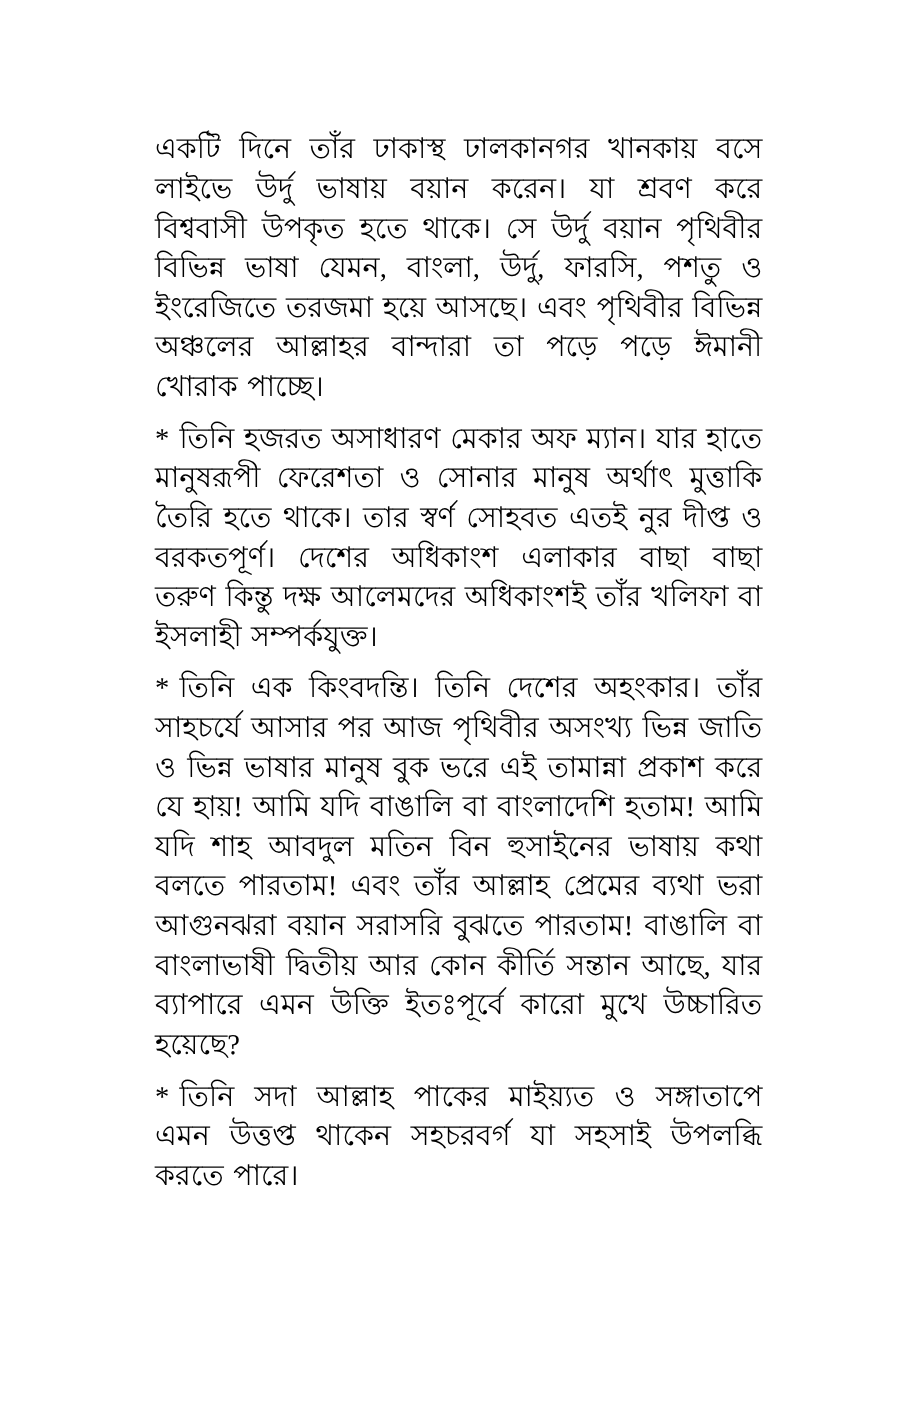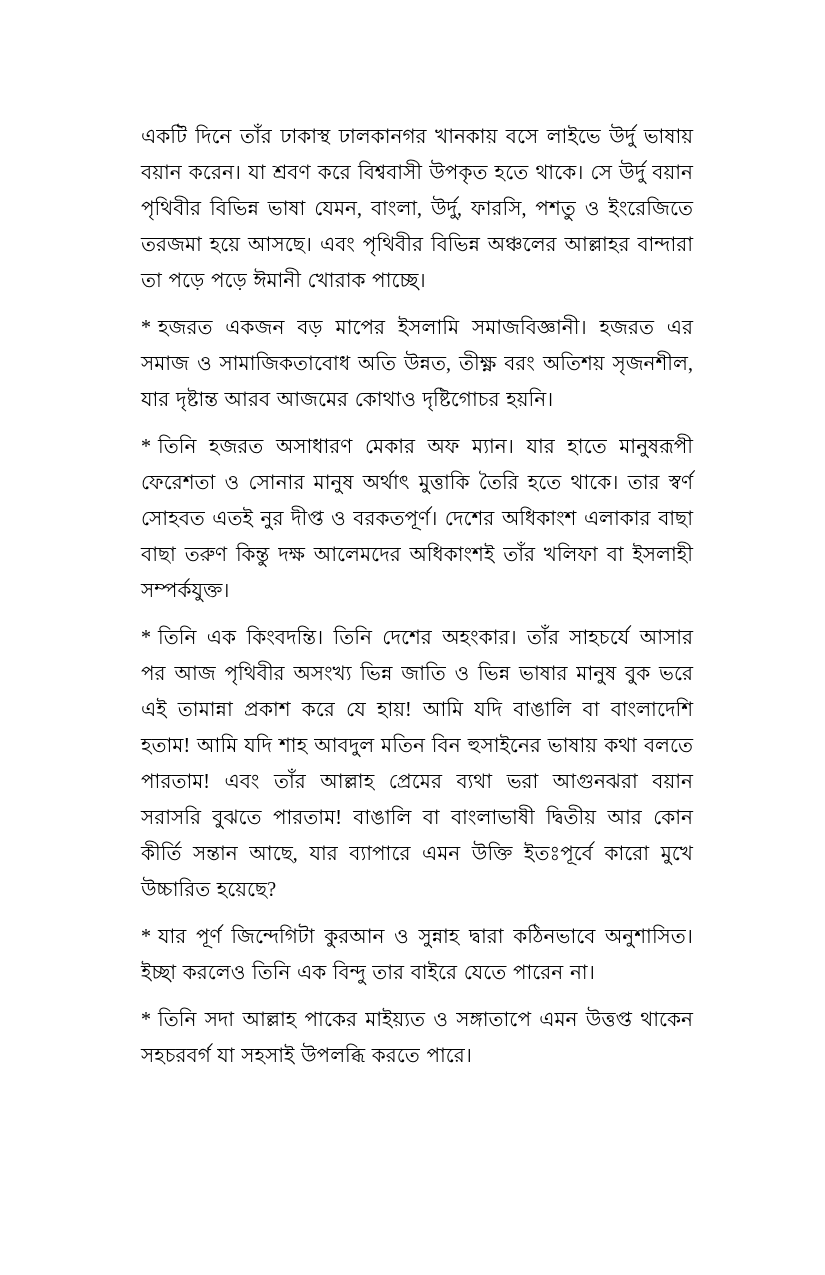--- a/index.html
+++ b/index.html
@@ -17,21 +17,21 @@
     color: #000000;
   }
   .text-column {
     position: absolute;
     left: 141px;
     top: 118px;
     width: 552px;
   }
   .para {
     margin: 0 0 11px 0;
-    font-size: 20px;
+    font-size: 26px;
     line-height: 36px;
     text-align: justify;
     color: #000000;
     word-spacing: 0.08em;
   }
   .para:last-child {
     margin-bottom: 0;
   }
   .marker:not(:empty) {
     margin-right: 0.35em;
@@ -40,35 +40,29 @@
 </head>
 <body>
 
 <div class="page">
   <div class="text-column">
 
     <p class="para">
       <span class="marker"></span><span>একটি দিনে তাঁর ঢাকাস্থ ঢালকানগর খানকায় বসে লাইভে উর্দু ভাষায় বয়ান করেন। যা শ্রবণ করে বিশ্ববাসী উপকৃত হতে থাকে। সে উর্দু বয়ান পৃথিবীর বিভিন্ন ভাষা যেমন, বাংলা, উর্দু, ফারসি, পশতু ও ইংরেজিতে তরজমা হয়ে আসছে। এবং পৃথিবীর বিভিন্ন অঞ্চলের আল্লাহর বান্দারা তা পড়ে পড়ে ঈমানী খোরাক পাচ্ছে।</span>
     </p>
 
-    <p class="para">
-      <span class="marker">*</span><span>হজরত একজন বড় মাপের ইসলামি সমাজবিজ্ঞানী। হজরত এর সমাজ ও সামাজিকতাবোধ অতি উন্নত, তীক্ষ্ণ বরং অতিশয় সৃজনশীল, যার দৃষ্টান্ত আরব আজমের কোথাও দৃষ্টিগোচর হয়নি।</span>
-    </p>
 
     <p class="para">
       <span class="marker">*</span><span>তিনি হজরত অসাধারণ মেকার অফ ম্যান। যার হাতে মানুষরূপী ফেরেশতা ও সোনার মানুষ অর্থাৎ মুত্তাকি তৈরি হতে থাকে। তার স্বর্ণ সোহবত এতই নুর দীপ্ত ও বরকতপূর্ণ। দেশের অধিকাংশ এলাকার বাছা বাছা তরুণ কিন্তু দক্ষ আলেমদের অধিকাংশই তাঁর খলিফা বা ইসলাহী সম্পর্কযুক্ত।</span>
     </p>
 
     <p class="para">
       <span class="marker">*</span><span>তিনি এক কিংবদন্তি। তিনি দেশের অহংকার। তাঁর সাহচর্যে আসার পর আজ পৃথিবীর অসংখ্য ভিন্ন জাতি ও ভিন্ন ভাষার মানুষ বুক ভরে এই তামান্না প্রকাশ করে যে হায়! আমি যদি বাঙালি বা বাংলাদেশি হতাম! আমি যদি শাহ আবদুল মতিন বিন হুসাইনের ভাষায় কথা বলতে পারতাম! এবং তাঁর আল্লাহ প্রেমের ব্যথা ভরা আগুনঝরা বয়ান সরাসরি বুঝতে পারতাম! বাঙালি বা বাংলাভাষী দ্বিতীয় আর কোন কীর্তি সন্তান আছে, যার ব্যাপারে এমন উক্তি ইতঃপূর্বে কারো মুখে উচ্চারিত হয়েছে?</span>
     </p>
 
-    <p class="para">
-      <span class="marker">*</span><span>যার পূর্ণ জিন্দেগিটা কুরআন ও সুন্নাহ দ্বারা কঠিনভাবে অনুশাসিত। ইচ্ছা করলেও তিনি এক বিন্দু তার বাইরে যেতে পারেন না।</span>
-    </p>
 
     <p class="para">
       <span class="marker">*</span><span>তিনি সদা আল্লাহ পাকের মাইয়্যত ও সঙ্গাতাপে এমন উত্তপ্ত থাকেন সহচরবর্গ যা সহসাই উপলব্ধি করতে পারে।</span>
     </p>
 
     <p class="para">
       <span class="marker"></span><span></span>
     </p>
 
   </div>

